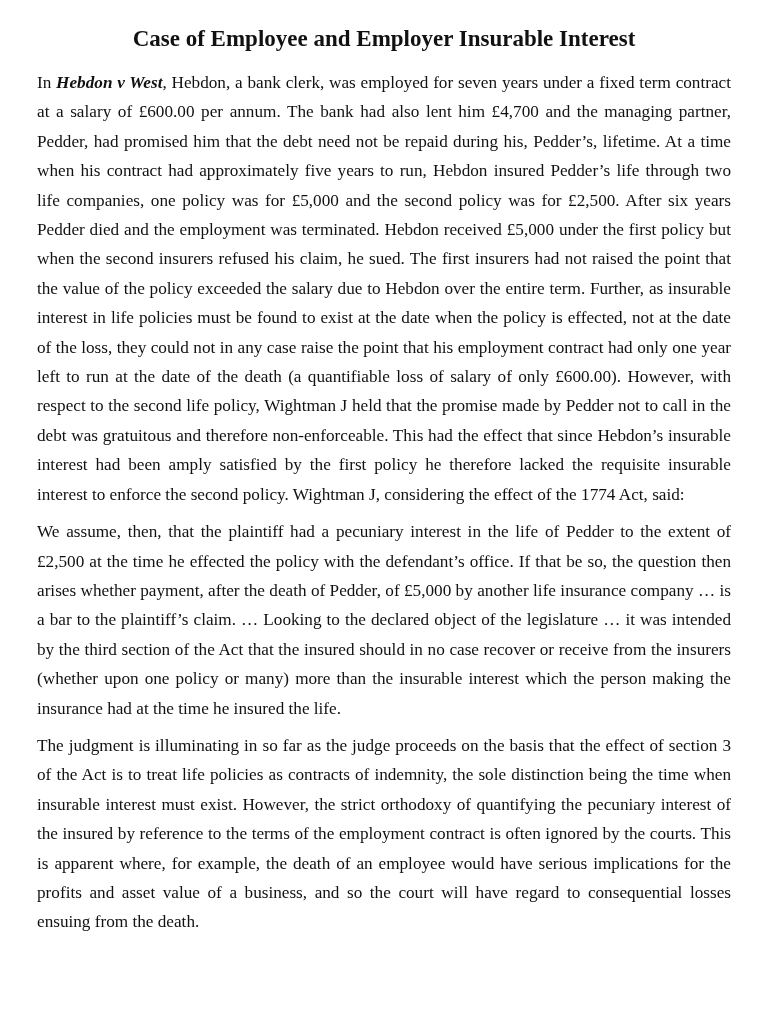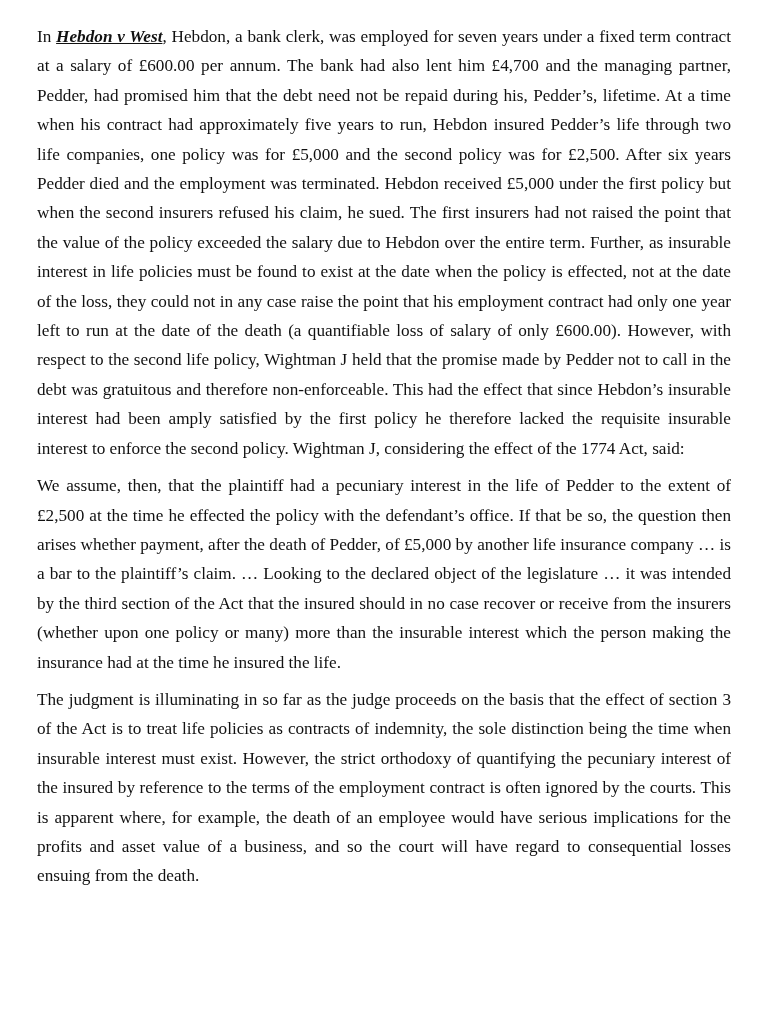--- a/index.html
+++ b/index.html
@@ -11,22 +11,23 @@
   .page { padding: 22px 37px 0 37px; box-sizing: border-box; width: 768px; }
   h1 {
     font-family: "Liberation Serif", serif;
     font-weight: bold; font-size: 23px; text-align: center;
     margin: 0 0 12px 0; line-height: 34px; color: #111;
   }
   p {
     font-size: 17.2px; line-height: 29.4px; text-align: justify;
     margin: 0 0 8px 0;
   }
-  .case { font-weight: bold; font-style: italic; text-decoration: underline; }
+  .case { font-weight: bold; font-style: italic; }
 </style>
 </head>
 <body>
 
 <div class="page">
+  <h1>Case of Employee and Employer Insurable Interest</h1>
   <p><span>In </span><span class="case">Hebdon v West</span><span>, Hebdon, a bank clerk, was employed for seven years under a fixed term contract at a salary of £600.00 per annum. The bank had also lent him £4,700 and the managing partner, Pedder, had promised him that the debt need not be repaid during his, Pedder’s, lifetime. At a time when his contract had approximately five years to run, Hebdon insured Pedder’s life through two life companies, one policy was for £5,000 and the second policy was for £2,500. After six years Pedder died and the employment was terminated. Hebdon received £5,000 under the first policy but when the second insurers refused his claim, he sued. The first insurers had not raised the point that the value of the policy exceeded the salary due to Hebdon over the entire term. Further, as insurable interest in life policies must be found to exist at the date when the policy is effected, not at the date of the loss, they could not in any case raise the point that his employment contract had only one year left to run at the date of the death (a quantifiable loss of salary of only £600.00). However, with respect to the second life policy, Wightman J held that the promise made by Pedder not to call in the debt was gratuitous and therefore non-enforceable. This had the effect that since Hebdon’s insurable interest had been amply satisfied by the first policy he therefore lacked the requisite insurable interest to enforce the second policy. Wightman J, considering the effect of the 1774 Act, said:</span></p>
   <p>We assume, then, that the plaintiff had a pecuniary interest in the life of Pedder to the extent of £2,500 at the time he effected the policy with the defendant’s office. If that be so, the question then arises whether payment, after the death of Pedder, of £5,000 by another life insurance company … is a bar to the plaintiff’s claim. … Looking to the declared object of the legislature … it was intended by the third section of the Act that the insured should in no case recover or receive from the insurers (whether upon one policy or many) more than the insurable interest which the person making the insurance had at the time he insured the life.</p>
   <p>The judgment is illuminating in so far as the judge proceeds on the basis that the effect of section 3 of the Act is to treat life policies as contracts of indemnity, the sole distinction being the time when insurable interest must exist. However, the strict orthodoxy of quantifying the pecuniary interest of the insured by reference to the terms of the employment contract is often ignored by the courts. This is apparent where, for example, the death of an employee would have serious implications for the profits and asset value of a business, and so the court will have regard to consequential losses ensuing from the death.</p>
 </div>
 
 </body></html>

